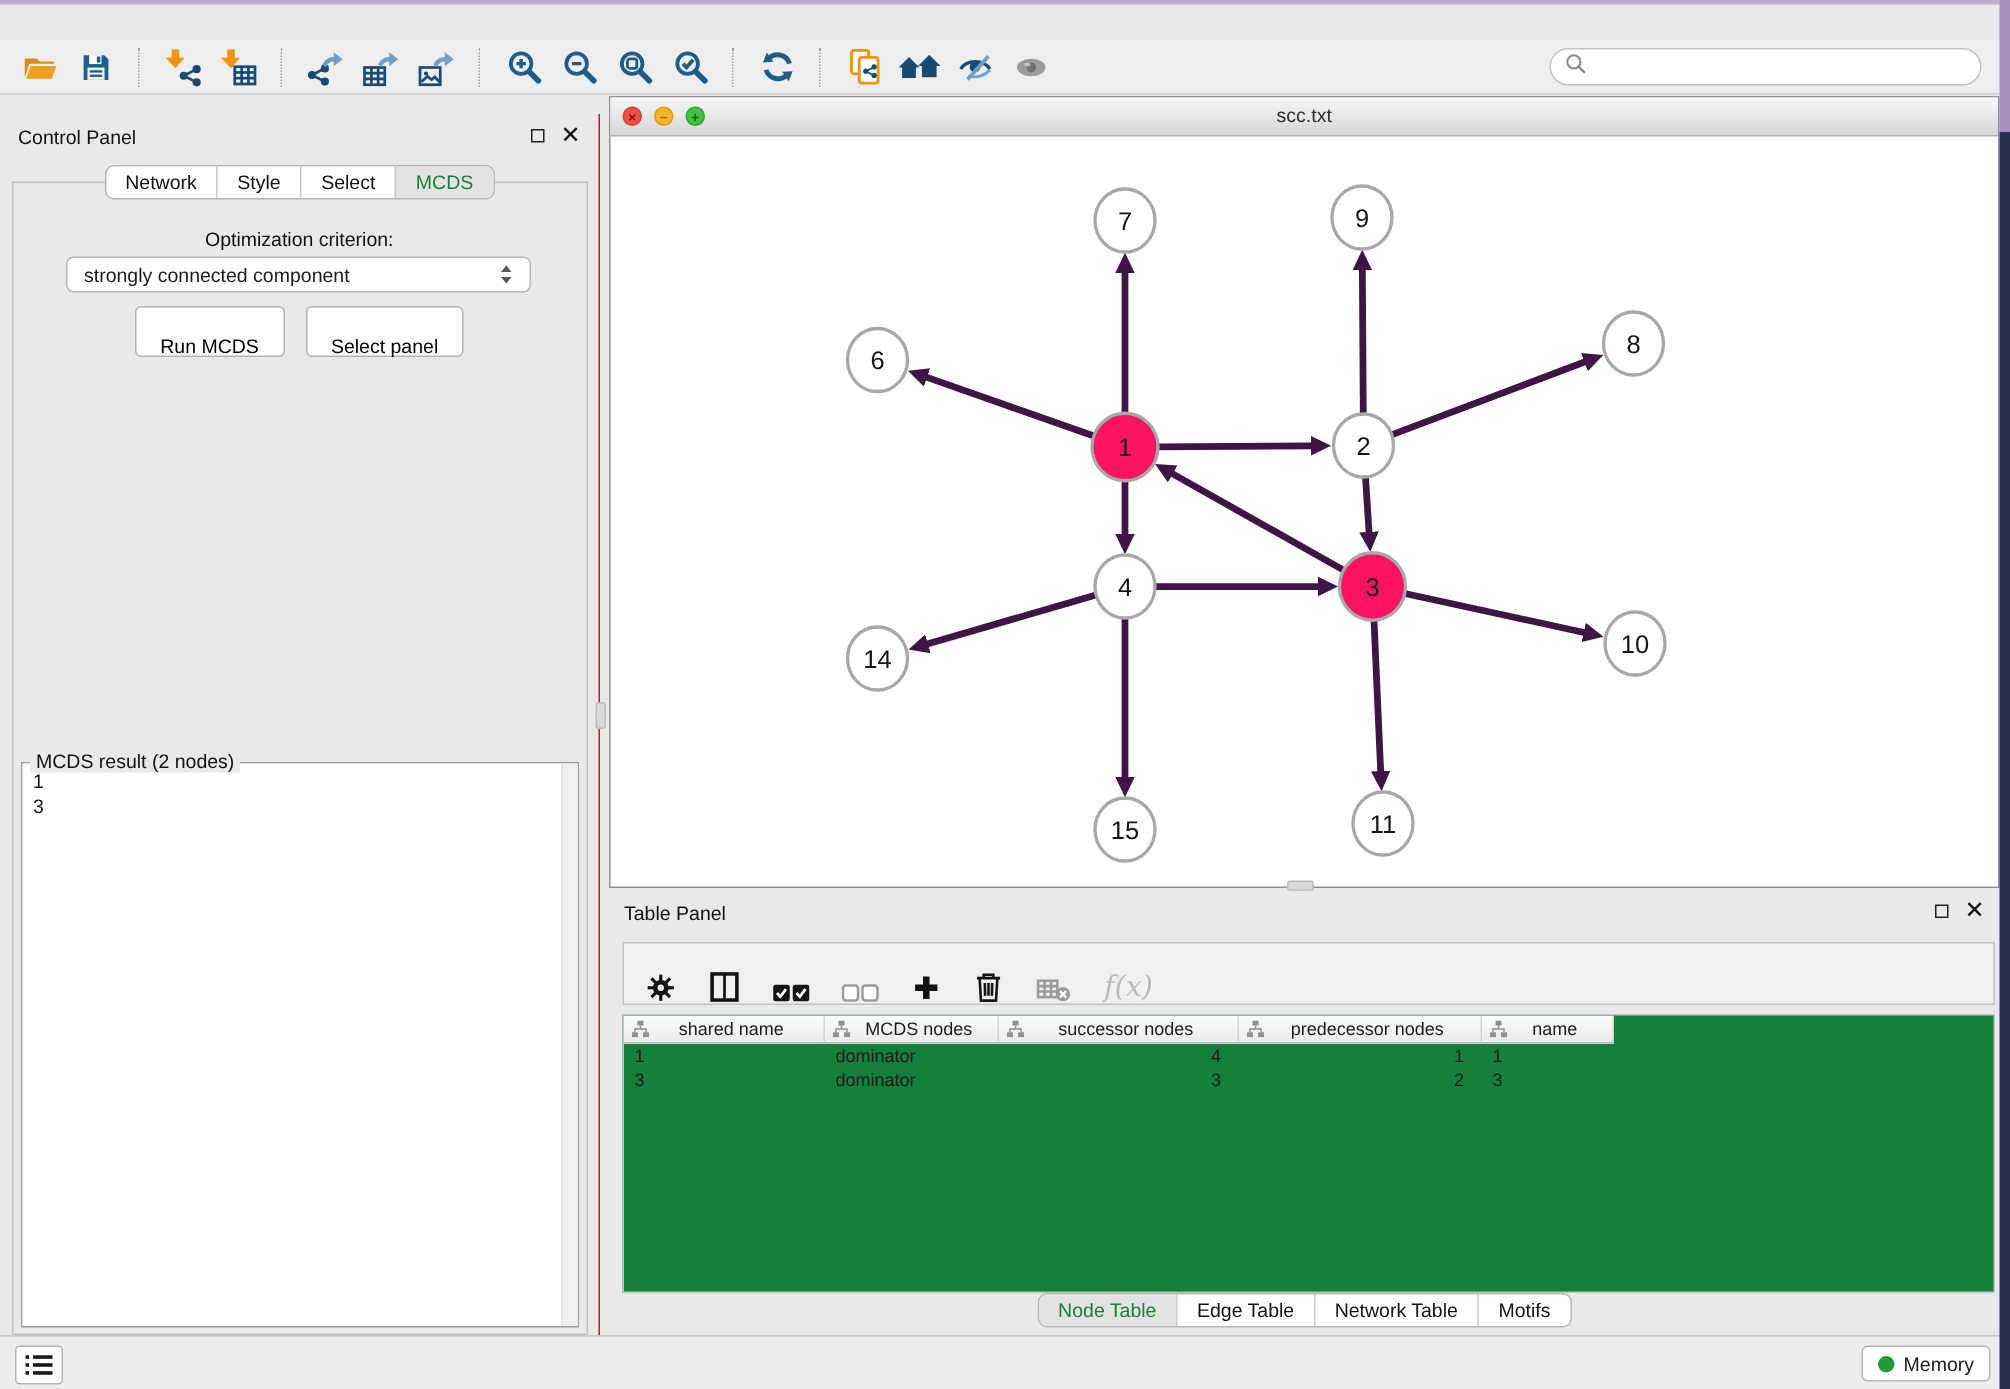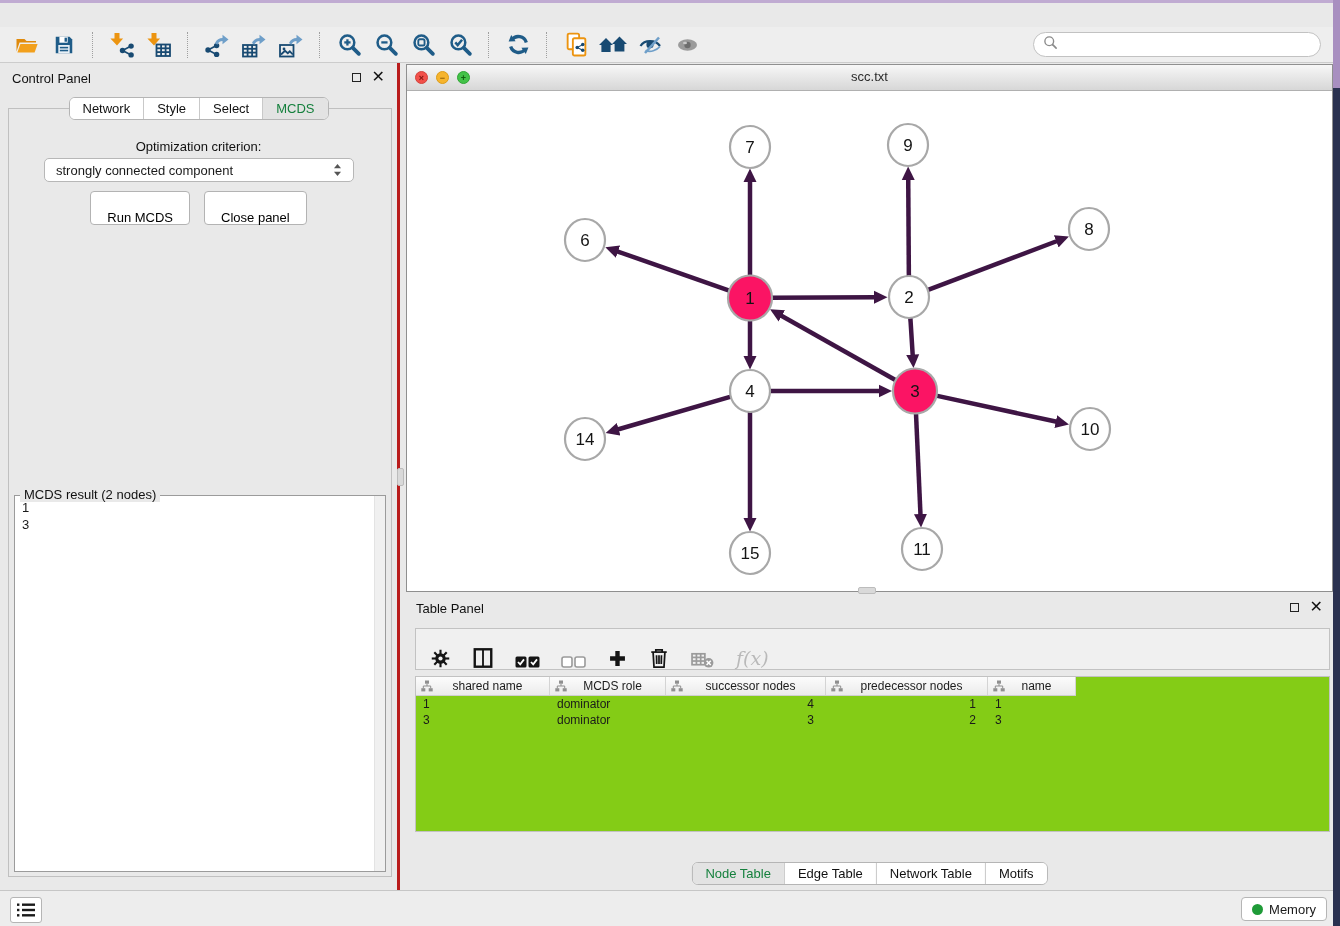--- a/index.html
+++ b/index.html
@@ -20,22 +20,22 @@
   
   .toolbar{position:absolute;left:0;top:27px;width:1333px;height:36px;background:#eeeeee;
            border-bottom:1px solid #cccccc;display:flex;align-items:center;padding:0 12px;box-sizing:border-box;gap:7px}
   .tb-btn{width:30px;height:28px;display:flex;align-items:center;justify-content:center;cursor:pointer}
   .tb-div{width:1px;height:26px;border-left:1px dotted #9f9f9f;margin:0 6px}
   .search-wrap{margin-left:auto;width:288px;height:25px;border:1px solid #c2c2c2;border-radius:13px;
                background:#fff;display:flex;align-items:center;padding:0 9px;box-sizing:border-box;gap:6px}
   .search-input{border:none;outline:none;flex:1;font-size:13px;background:transparent;font-family:inherit}
 
   
-  .control-panel{position:absolute;left:0;top:63px;width:400px;height:827px;background:#e9e9e9;
-                 border-right:3px solid #b91c1c;box-sizing:border-box}
+  .control-panel{position:absolute;left:0;top:76px;width:400px;height:827px;background:#e9e9e9;
+                 border-right:1px solid #b91c1c;box-sizing:border-box}
   .panel-title{position:absolute;left:12px;top:8px;font-size:13px;color:#111}
   .panel-btns{position:absolute;right:12px;top:9px;display:flex;gap:11px;align-items:center;z-index:6}
   .float-box{width:9px;height:9px;border:1.6px solid #222;box-sizing:border-box;background:transparent}
   .close-x{font-size:16px;font-weight:900;color:#111;line-height:10px;font-family:"DejaVu Sans",sans-serif}
   .tabstrip{display:flex;border:1px solid #b5b5b5;border-radius:6px;overflow:hidden;background:#fff}
   .tab{padding:3px 13px;font-size:13px;background:#fff;color:#111;border-left:1px solid #c9c9c9;line-height:15px;cursor:pointer;white-space:nowrap}
   .tab:first-child{border-left:none}
   .tab.disabled{background:#e3e3e3;color:#15803d}
   .cp-tabs{position:absolute;top:34px;left:50%;transform:translateX(-50%);z-index:5}
   .cp-box{position:absolute;left:8px;top:45px;width:384px;height:769px;border:1px solid #c0c0c0;background:#e9e9e9;box-sizing:border-box}
@@ -68,21 +68,21 @@
   .h-grip{position:absolute;left:858px;top:587px;width:18px;height:7px;background:#d9d9d9;border:1px solid #bcbcbc;border-radius:2px;box-sizing:border-box;z-index:7;cursor:row-resize}
 
   
   .table-panel{position:absolute;left:406px;top:596px;width:927px;height:292px;background:#e9e9e9}
   .tp-title{position:absolute;left:10px;top:5px;font-size:13px;color:#111}
   .tp-btns{position:absolute;right:10px;top:6px;display:flex;gap:11px;align-items:center}
   .tp-toolbar{position:absolute;left:9px;top:32px;width:915px;height:42px;background:#f0f0f0;border:1px solid #c2c2c2;
               box-sizing:border-box;display:flex;align-items:flex-end;padding:0 14px;gap:21px}
   .tp-icon{display:flex;align-items:center;justify-content:center;cursor:pointer}
   .fx-label{font-family:"DejaVu Serif",serif;font-style:italic;font-size:19px;color:#b9b9b9;cursor:default}
-  .tp-table{position:absolute;left:9px;top:80px;width:915px;height:156px;background:#84cc16;border:1px solid #c2c2c2;
+  .tp-table{position:absolute;left:9px;top:80px;width:915px;height:186px;background:#15803d;border:1px solid #c2c2c2;
             box-sizing:border-box;overflow:hidden;font-size:12px}
   .thead{display:flex;height:19px;background:linear-gradient(#fcfcfc,#ebebeb);border-bottom:1px solid #cfcfcf;box-sizing:border-box}
   .th{position:relative;display:flex;align-items:center;justify-content:center;border-right:1px solid #d4d4d4;
       box-sizing:border-box;color:#1c1c1c;cursor:pointer}
   .th svg{position:absolute;left:5px}
   .trow{display:flex;height:16px;align-items:center}
   .td{box-sizing:border-box;overflow:hidden;white-space:nowrap}
   .tp-tabs{position:absolute;top:266px;left:50%;transform:translateX(-50%)}
 
   
@@ -305,21 +305,21 @@
       <span>strongly connected component</span>
       <span class="spin">
         <svg width="9" height="14" viewBox="0 0 9 14">
             <path d="M4.5 1 L8 5.3 H1 Z" fill="#555"></path>
             <path d="M4.5 13 L1 8.7 H8 Z" fill="#555"></path>
           </svg>
       </span>
     </div>
     <div class="cp-buttons">
       <button class="btn">Run MCDS</button>
-      <button class="btn">Close panel</button>
+      <button class="btn">Select panel</button>
     </div>
     <div class="result-group">
       <div class="result-area" id="result-area">
           <div>1</div>
           <div>3</div>
         </div>
       <div class="result-scroll"></div>
       <div class="result-title">MCDS result (2 nodes)</div>
     </div>
   </div>
@@ -478,21 +478,21 @@
           </div>
           <div class="th" style="width: 116px;">
             <svg width="12" height="12" viewBox="0 0 12 12">
               <g fill="#8f8f8f">
                 <rect x="4" y="0.5" width="4" height="3.2"></rect>
                 <rect x="0.3" y="8.2" width="4" height="3.2"></rect>
                 <rect x="7.7" y="8.2" width="4" height="3.2"></rect>
               </g>
               <path d="M6 3.7 V6 M2.3 8.2 V6 H9.7 V8.2" stroke="#8f8f8f" fill="none"></path>
             </svg>
-            <span style="padding-left:10px">MCDS role</span>
+            <span style="padding-left:10px">MCDS nodes</span>
           </div>
           <div class="th" style="width: 160px;">
             <svg width="12" height="12" viewBox="0 0 12 12">
               <g fill="#8f8f8f">
                 <rect x="4" y="0.5" width="4" height="3.2"></rect>
                 <rect x="0.3" y="8.2" width="4" height="3.2"></rect>
                 <rect x="7.7" y="8.2" width="4" height="3.2"></rect>
               </g>
               <path d="M6 3.7 V6 M2.3 8.2 V6 H9.7 V8.2" stroke="#8f8f8f" fill="none"></path>
             </svg>

